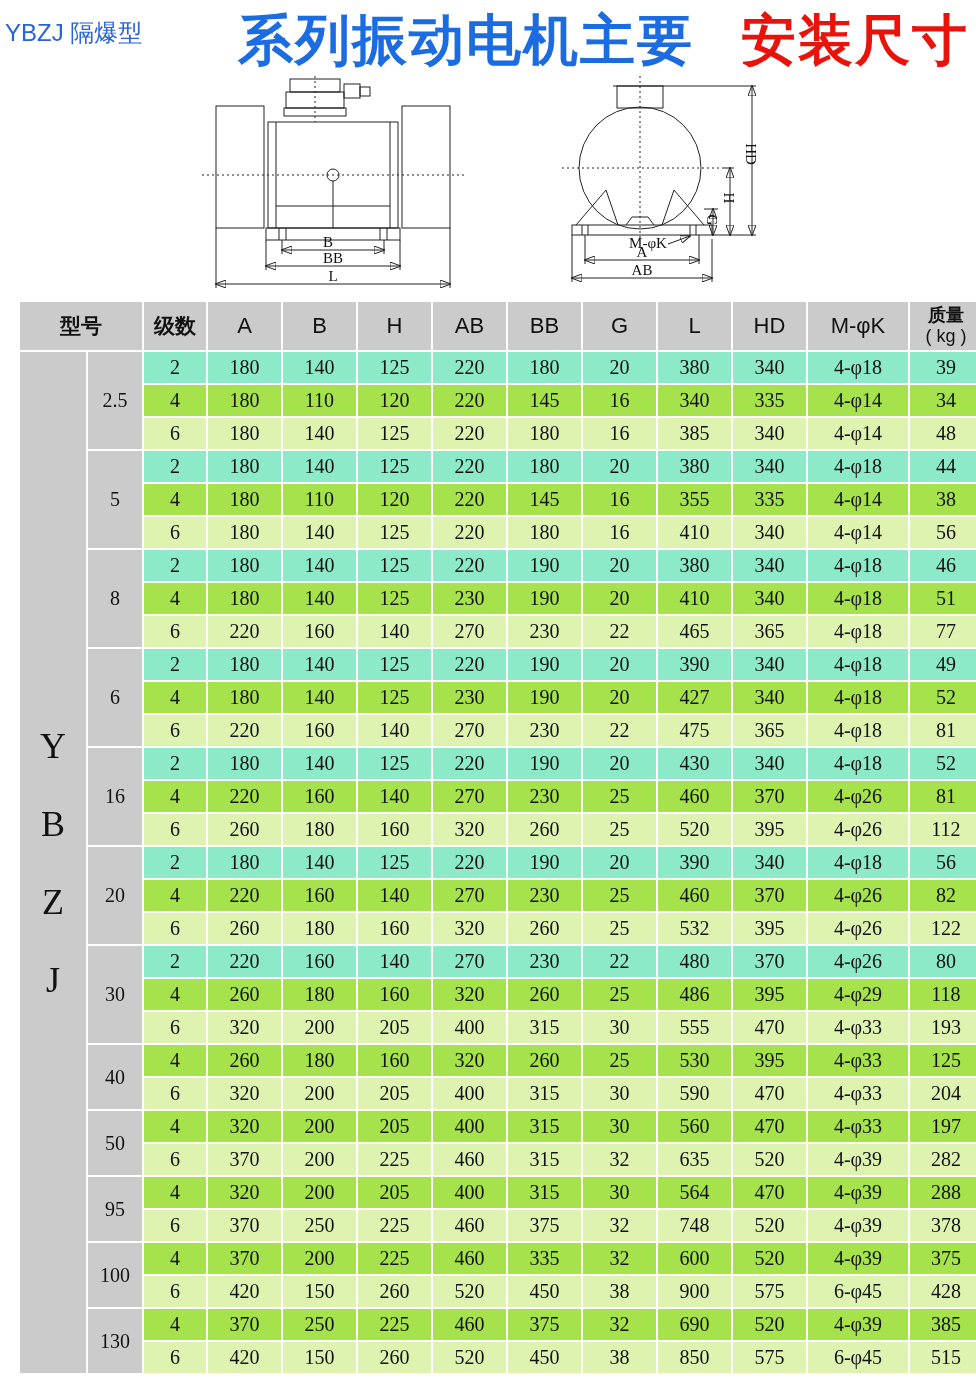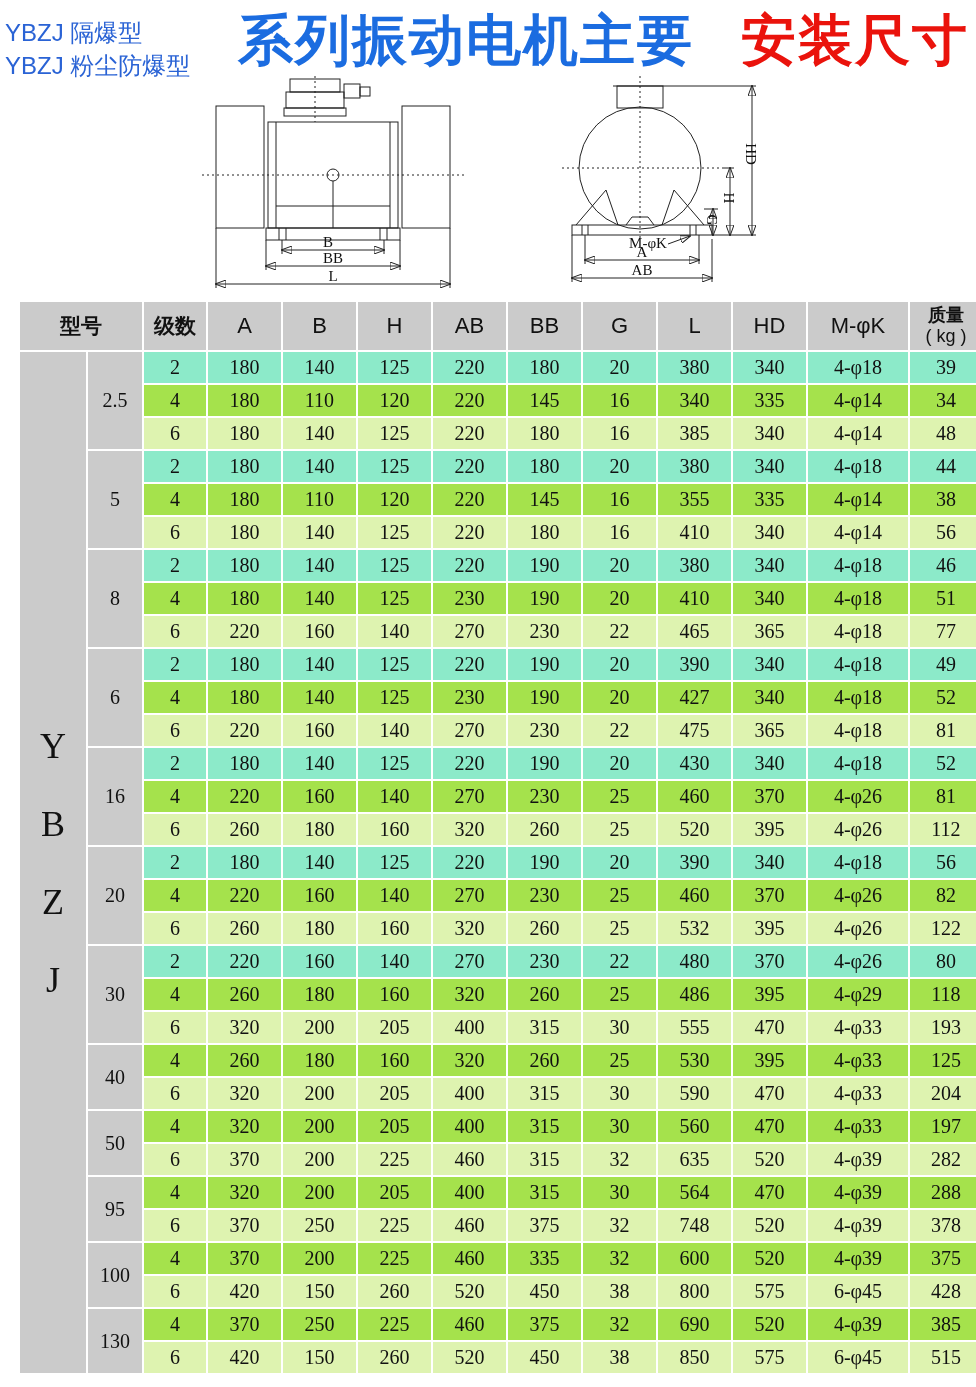--- a/index.html
+++ b/index.html
@@ -51,21 +51,20 @@
     display:flex;flex-direction:column;justify-content:center;align-items:center;
     height:100%;gap:42px;
   }
   td.series-cell .letters div{font-size:36px;line-height:36px;}
 </style>
 </head>
 <body>
 
 <div class="type-labels">
   <div>YBZJ 隔爆型</div>
-  <div>YBZJ 粉尘防爆型</div>
 </div>
 <h1 class="big-title"><span class="t-blue">系列振动电机主要</span><span class="t-red">安装尺寸</span></h1>
 
 <svg class="drawing" style="left:202px;top:76px;" width="262" height="222" viewBox="0 0 262 222">
   <defs>
     <marker id="ae" markerWidth="11" markerHeight="8" refX="10" refY="4" orient="auto" markerUnits="userSpaceOnUse">
       <path d="M0,0 L11,4 L0,8 z" fill="#222" stroke="none"></path>
     </marker>
     <marker id="as" markerWidth="11" markerHeight="8" refX="10" refY="4" orient="auto-start-reverse" markerUnits="userSpaceOnUse">
       <path d="M0,0 L11,4 L0,8 z" fill="#222" stroke="none"></path>
@@ -575,21 +574,21 @@
         <td class="p4">375</td>
       </tr>
       <tr>
         <td class="p6">6</td>
         <td class="p6">420</td>
         <td class="p6">150</td>
         <td class="p6">260</td>
         <td class="p6">520</td>
         <td class="p6">450</td>
         <td class="p6">38</td>
-        <td class="p6">800</td>
+        <td class="p6">900</td>
         <td class="p6">575</td>
         <td class="p6">6-φ45</td>
         <td class="p6">428</td>
       </tr>
       <tr>
         <td class="model-cell" rowspan="2">130</td>
         <td class="p4">4</td>
         <td class="p4">370</td>
         <td class="p4">250</td>
         <td class="p4">225</td>

